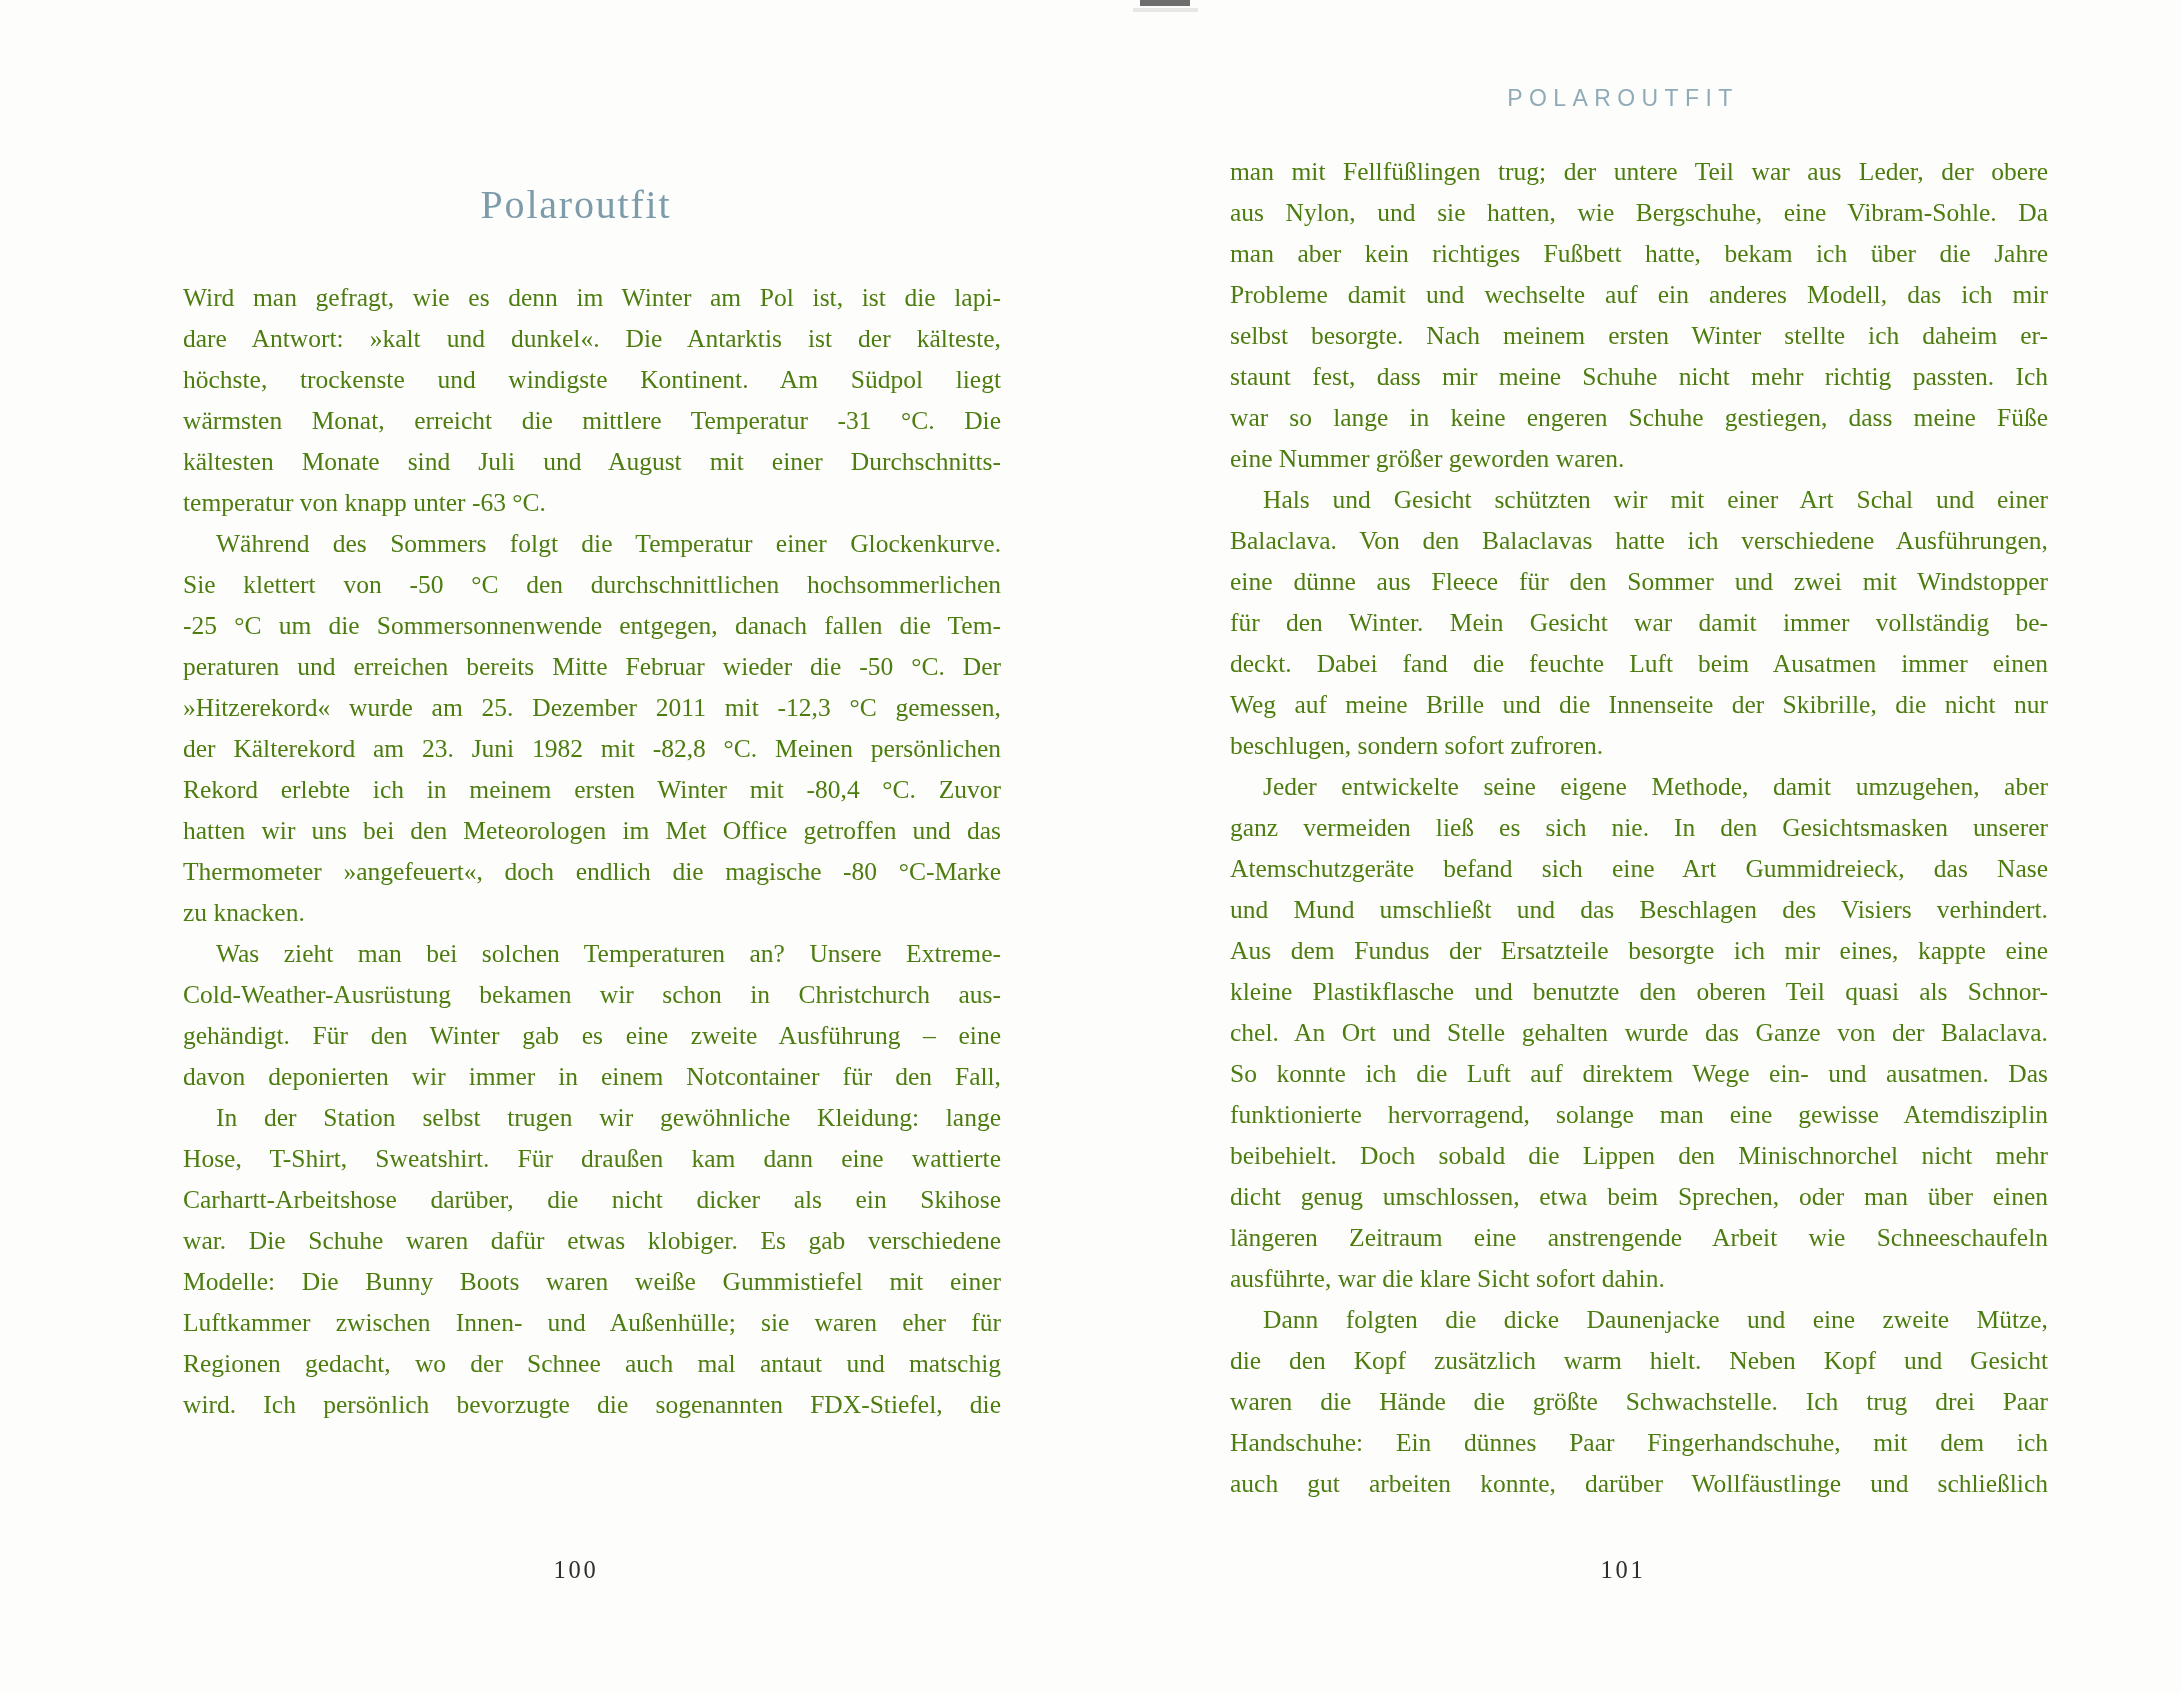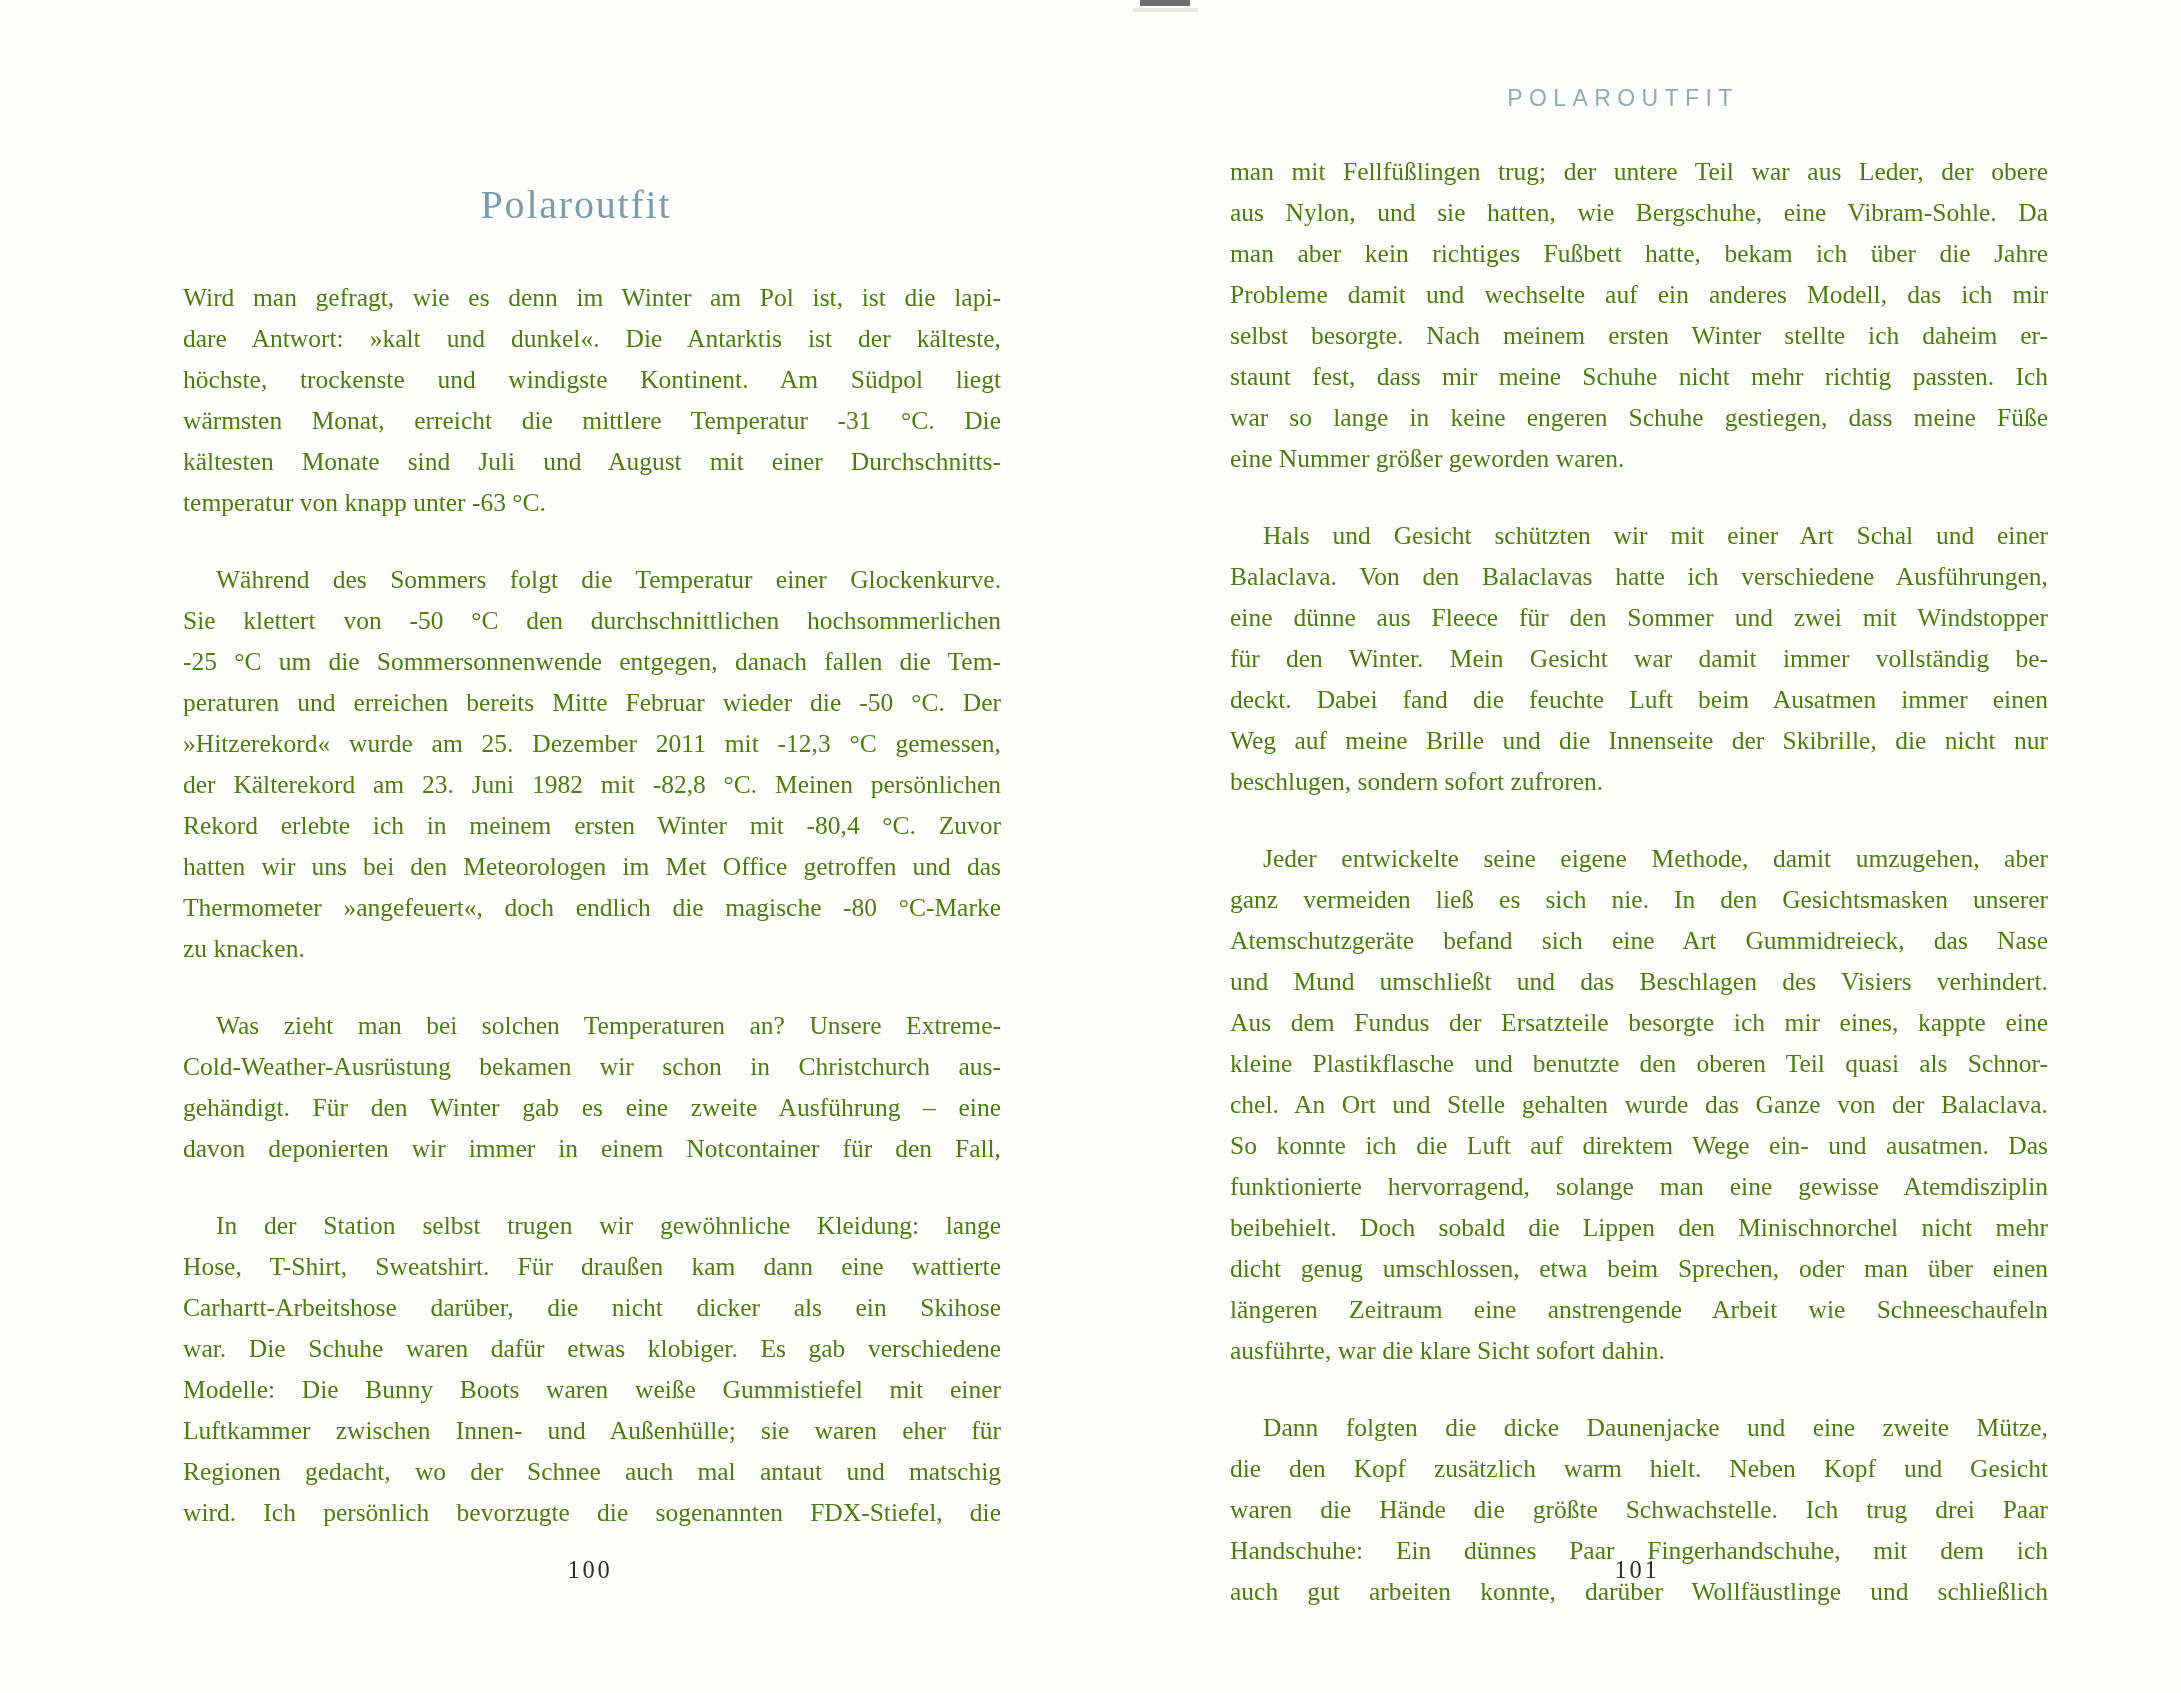--- a/index.html
+++ b/index.html
@@ -78,26 +78,26 @@
   .line {
     margin: 0;
     font-size: 25.5px;
     line-height: 41px;
     text-align: justify;
     text-align-last: justify;
     text-justify: inter-word;
     white-space: normal;
   }
   .line.flush  { text-align-last: left; }
-  .line.indent { text-indent: 33px; margin-top: 36px; }
+  .line.indent { text-indent: 33px; }
 
   .page-number {
     position: absolute;
     top: 1553px;
-    left: 14px;
+    left: 0;
     width: 100%;
     text-align: center;
     font-size: 24.5px;
     line-height: 33px;
     letter-spacing: 2.7px;
     color: #2e2e2e;
   }
 </style>
 </head>
 <body>

